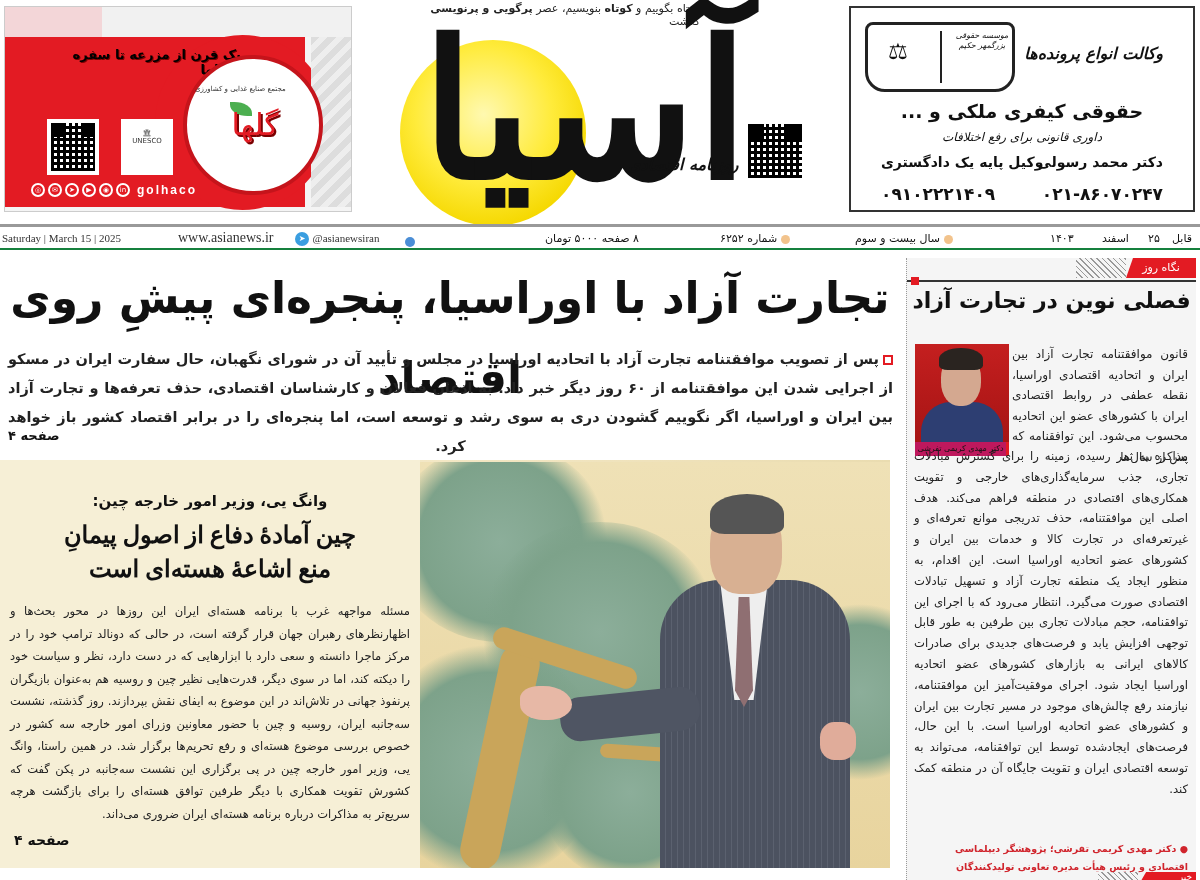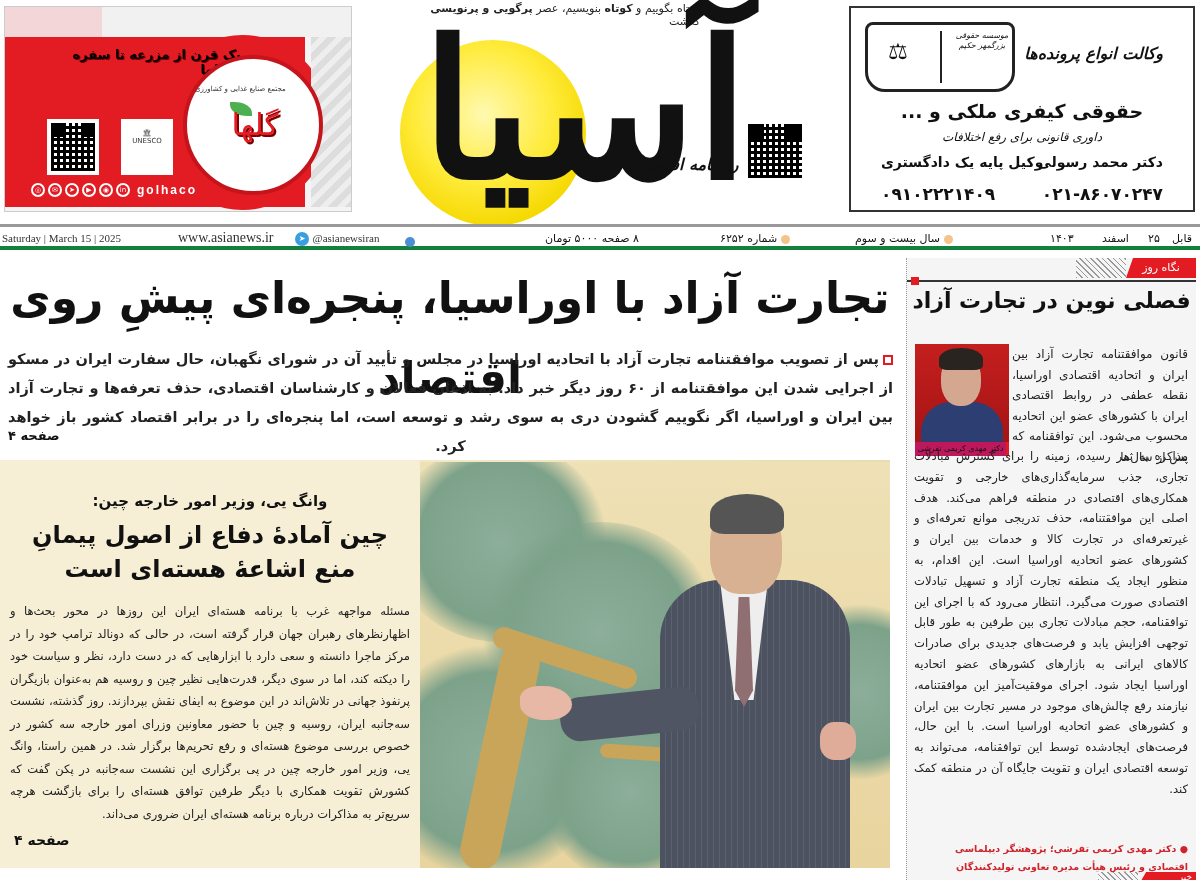--- a/index.html
+++ b/index.html
@@ -49,38 +49,38 @@
   #ad-law .book .scale { position:absolute; left:20px; top:14px; font-size:22px; }
   #ad-law .book .seal { position:absolute; left:84px; top:6px; font-size:8px; font-style:italic; text-align:center; width:60px; line-height:10px; }
   #ad-law .line2 { position:absolute; right:0; left:0; top:92px; text-align:center; font-size:19px; font-weight:bold; }
   #ad-law .line3 { position:absolute; right:0; left:0; top:122px; text-align:center; font-size:12px; font-style:italic; }
   #ad-law .name { position:absolute; right:30px; top:146px; font-size:14px; font-weight:bold; }
   #ad-law .title { position:absolute; left:30px; top:146px; font-size:14px; font-weight:bold; }
   #ad-law .phone1 { position:absolute; right:30px; top:176px; font-size:17px; font-weight:bold; }
   #ad-law .phone2 { position:absolute; left:30px; top:176px; font-size:17px; font-weight:bold; }
 
   
-  #info-strip { left:0; top:224px; width:1200px; height:26px; border-top:3px solid #999; border-bottom:4px solid #15803d; font-size:11px; }
+  #info-strip { left:0; top:224px; width:1200px; height:26px; border-top:3px solid #999; border-bottom:2px solid #15803d; font-size:11px; }
   #info-strip .item { position:absolute; top:5px; white-space:nowrap; }
   .dot { display:inline-block; width:9px; height:9px; border-radius:50%; background:#f2c38c; vertical-align:middle; }
   .tg { display:inline-block; width:14px; height:14px; border-radius:50%; background:#3a9ee0; color:#fff; font-size:8px; text-align:center; line-height:14px; vertical-align:middle; }
   .verified { display:inline-block; width:10px; height:10px; border-radius:50%; background:#4b8ed6; vertical-align:middle; }
   .en { font-family:"Liberation Serif", serif; color:#333; }
 
   
   #lead-headline { left:0; top:258px; width:900px; height:80px; text-align:center; direction: rtl; font-size:44px; font-weight:bold; letter-spacing:-1px; line-height:80px; }
   #lead-summary { left:8px; top:345px; width:885px; direction: rtl; text-align:justify; text-align-last:center; font-size:14.5px; line-height:29px; font-weight:bold; color:#222; }
   #lead-summary .sq { display:inline-block; width:10px; height:10px; border:2px solid #e31b23; margin-left:4px; vertical-align:middle; }
   #lead-page { left:8px; top:428px; font-size:13px; font-weight:bold; direction: rtl; }
 
   
   #story { left:0; top:460px; width:890px; height:408px; background: linear-gradient(90deg, #f6efd8 0, #f3e7c4 50%, #eadcb0 100%); overflow:hidden; }
   #story .text-area { position:absolute; left:0; top:0; width:420px; height:100%; background: #f6efd6; }
   #story .kicker { position:absolute; left:0; width:420px; top:32px; text-align:center; direction: rtl; font-size:15px; font-weight:bold; }
-  #story .title { position:absolute; left:0; width:420px; top:58px; text-align:center; direction: rtl; font-size:24px; font-weight:bold; line-height:34px; }
+  #story .title { position:absolute; left:0; width:420px; top:58px; text-align:center; direction: rtl; font-size:24px; font-weight:bold; line-height:34px;font-family:Liberation Serif, serif; }
   #story .body { position:absolute; left:10px; width:400px; top:140px; direction: rtl; text-align:justify; font-size:11.5px; line-height:22.5px; color:#222; }
   #story .page-ref { position:absolute; left:14px; top:372px; direction: rtl; font-size:14px; font-weight:bold; }
 
   
   #story .photo { position:absolute; left:420px; top:2px; width:470px; height:406px; background: linear-gradient(180deg,#efe1b6,#e8d49e); overflow:hidden; }
   .tree-blob { position:absolute; border-radius:50%; background: radial-gradient(circle, #8cae9a 0, #7da28a 55%, rgba(125,162,138,0) 72%); }
   .trunk { position:absolute; background:#c9a55a; border-radius:40px; }
   .man-head { position:absolute; left:290px; top:40px; width:72px; height:92px; border-radius: 45% 45% 40% 40%; background:#d8b092; }
   .man-hair { position:absolute; left:290px; top:32px; width:74px; height:40px; border-radius: 50% 50% 20% 20%; background:#555; }
   .man-body { position:absolute; left:240px; top:118px; width:190px; height:300px; background: repeating-linear-gradient(90deg,#4c5260 0 5px,#5b616f 5px 6px); border-radius: 60px 60px 0 0; }

